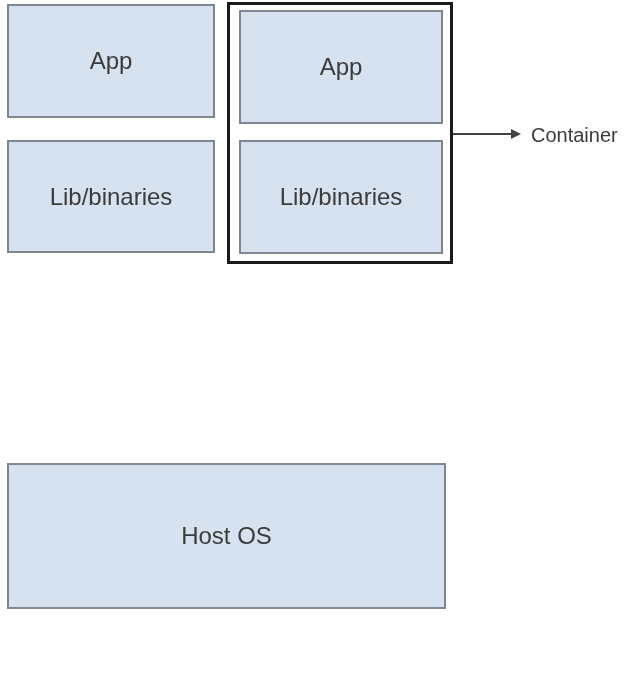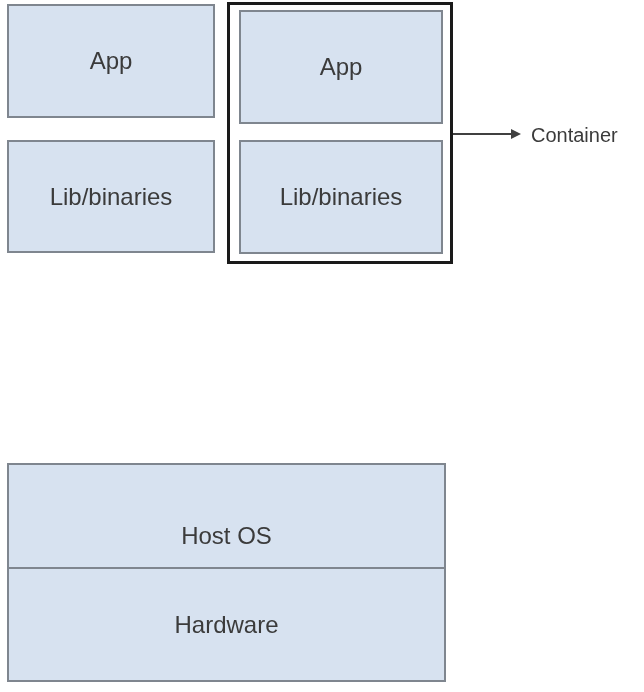--- a/index.html
+++ b/index.html
@@ -94,17 +94,14 @@
     </div>
   </div>
 
   <div class="arrow-line"></div>
   <div class="arrow-head"></div>
   <div class="annotation">Container</div>
 
   <div class="box" id="b-hostos">
     <span>Host OS</span>
   </div>
-  <div class="box" id="b-hardware">
-    <span>Hardware</span>
-  </div>
 
 </div>
 
 </body></html>

